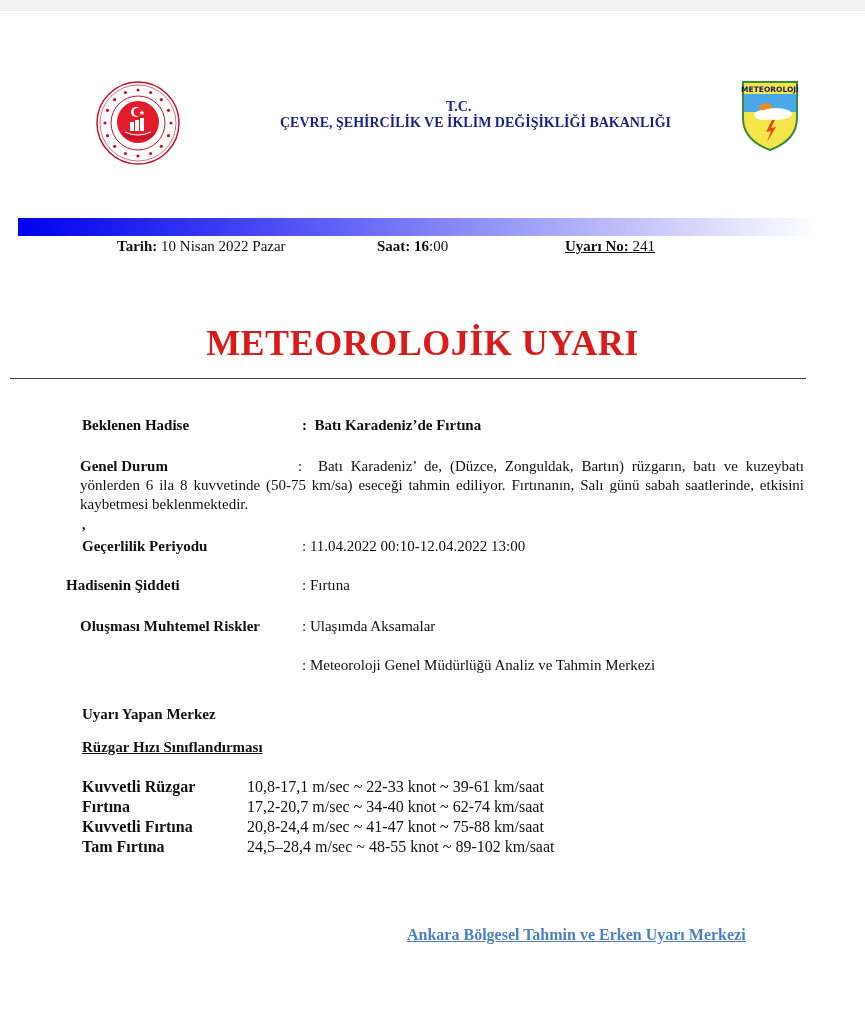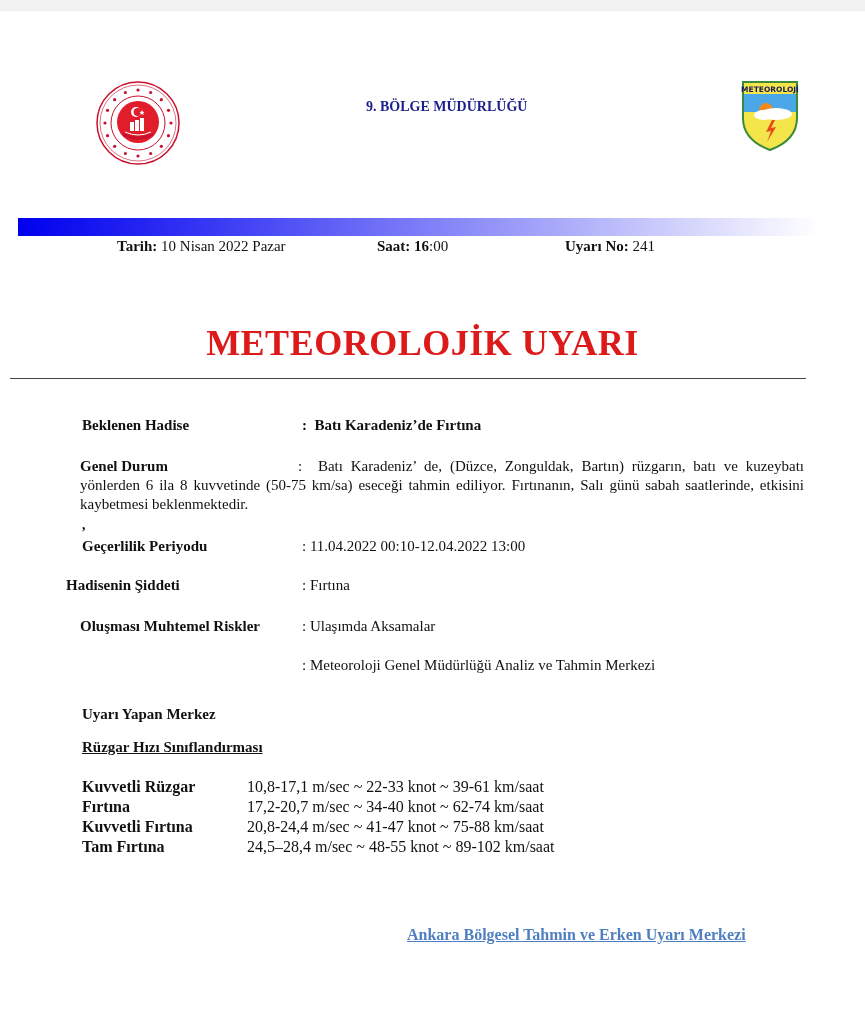--- a/index.html
+++ b/index.html
@@ -78,34 +78,35 @@
     <text id="met-logo-text" x="30" y="12" font-family="DejaVu Sans, sans-serif" font-size="7.5" font-weight="bold" text-anchor="middle" fill="#1a1a60">METEOROLOJİ</text>
     <rect x="4" y="14" width="52" height="18" fill="#4aa8e8"></rect>
     <circle cx="26" cy="30" r="7" fill="#f08a1c"></circle>
     <ellipse cx="36" cy="34" rx="16" ry="6" fill="#ffffff"></ellipse>
     <ellipse cx="24" cy="35" rx="10" ry="5" fill="#ffffff"></ellipse>
     <polygon points="32,40 26,52 31,51 27,62 36,47 31,48 35,40" fill="#e64a19"></polygon>
   </svg>
 </div>
 
 <div class="abs hdr">
-  <div class="l4">9. BÖLGE MÜDÜRLÜĞÜ</div>
+  <div class="l1">T.C.</div>
+  <div class="l2">ÇEVRE, ŞEHİRCİLİK VE İKLİM DEĞİŞİKLİĞİ BAKANLIĞI</div>
 </div>
 
 <div class="abs bar"></div>
 
 <div class="abs meta" style="left:117px;">
   <b>Tarih:</b>
   <span>10 Nisan 2022 Pazar</span>
 </div>
 <div class="abs meta" style="left:377px;">
   <b>Saat:</b>
   <b>16</b><span>:00</span>
 </div>
-<div class="abs meta" style="left:565px;">
+<div class="abs meta" style="left:565px;text-decoration:underline;">
   <b>Uyarı No:</b>
   <span>241</span>
 </div>
 
 <div class="abs title">METEOROLOJİK UYARI</div>
 <div class="abs rule"></div>
 
 <div class="abs row" style="left:82px; top:417px;"><span class="lbl">Beklenen Hadise</span></div>
 <div class="abs row" style="left:302px; top:417px;">
   <span class="lbl">:</span>&nbsp;

